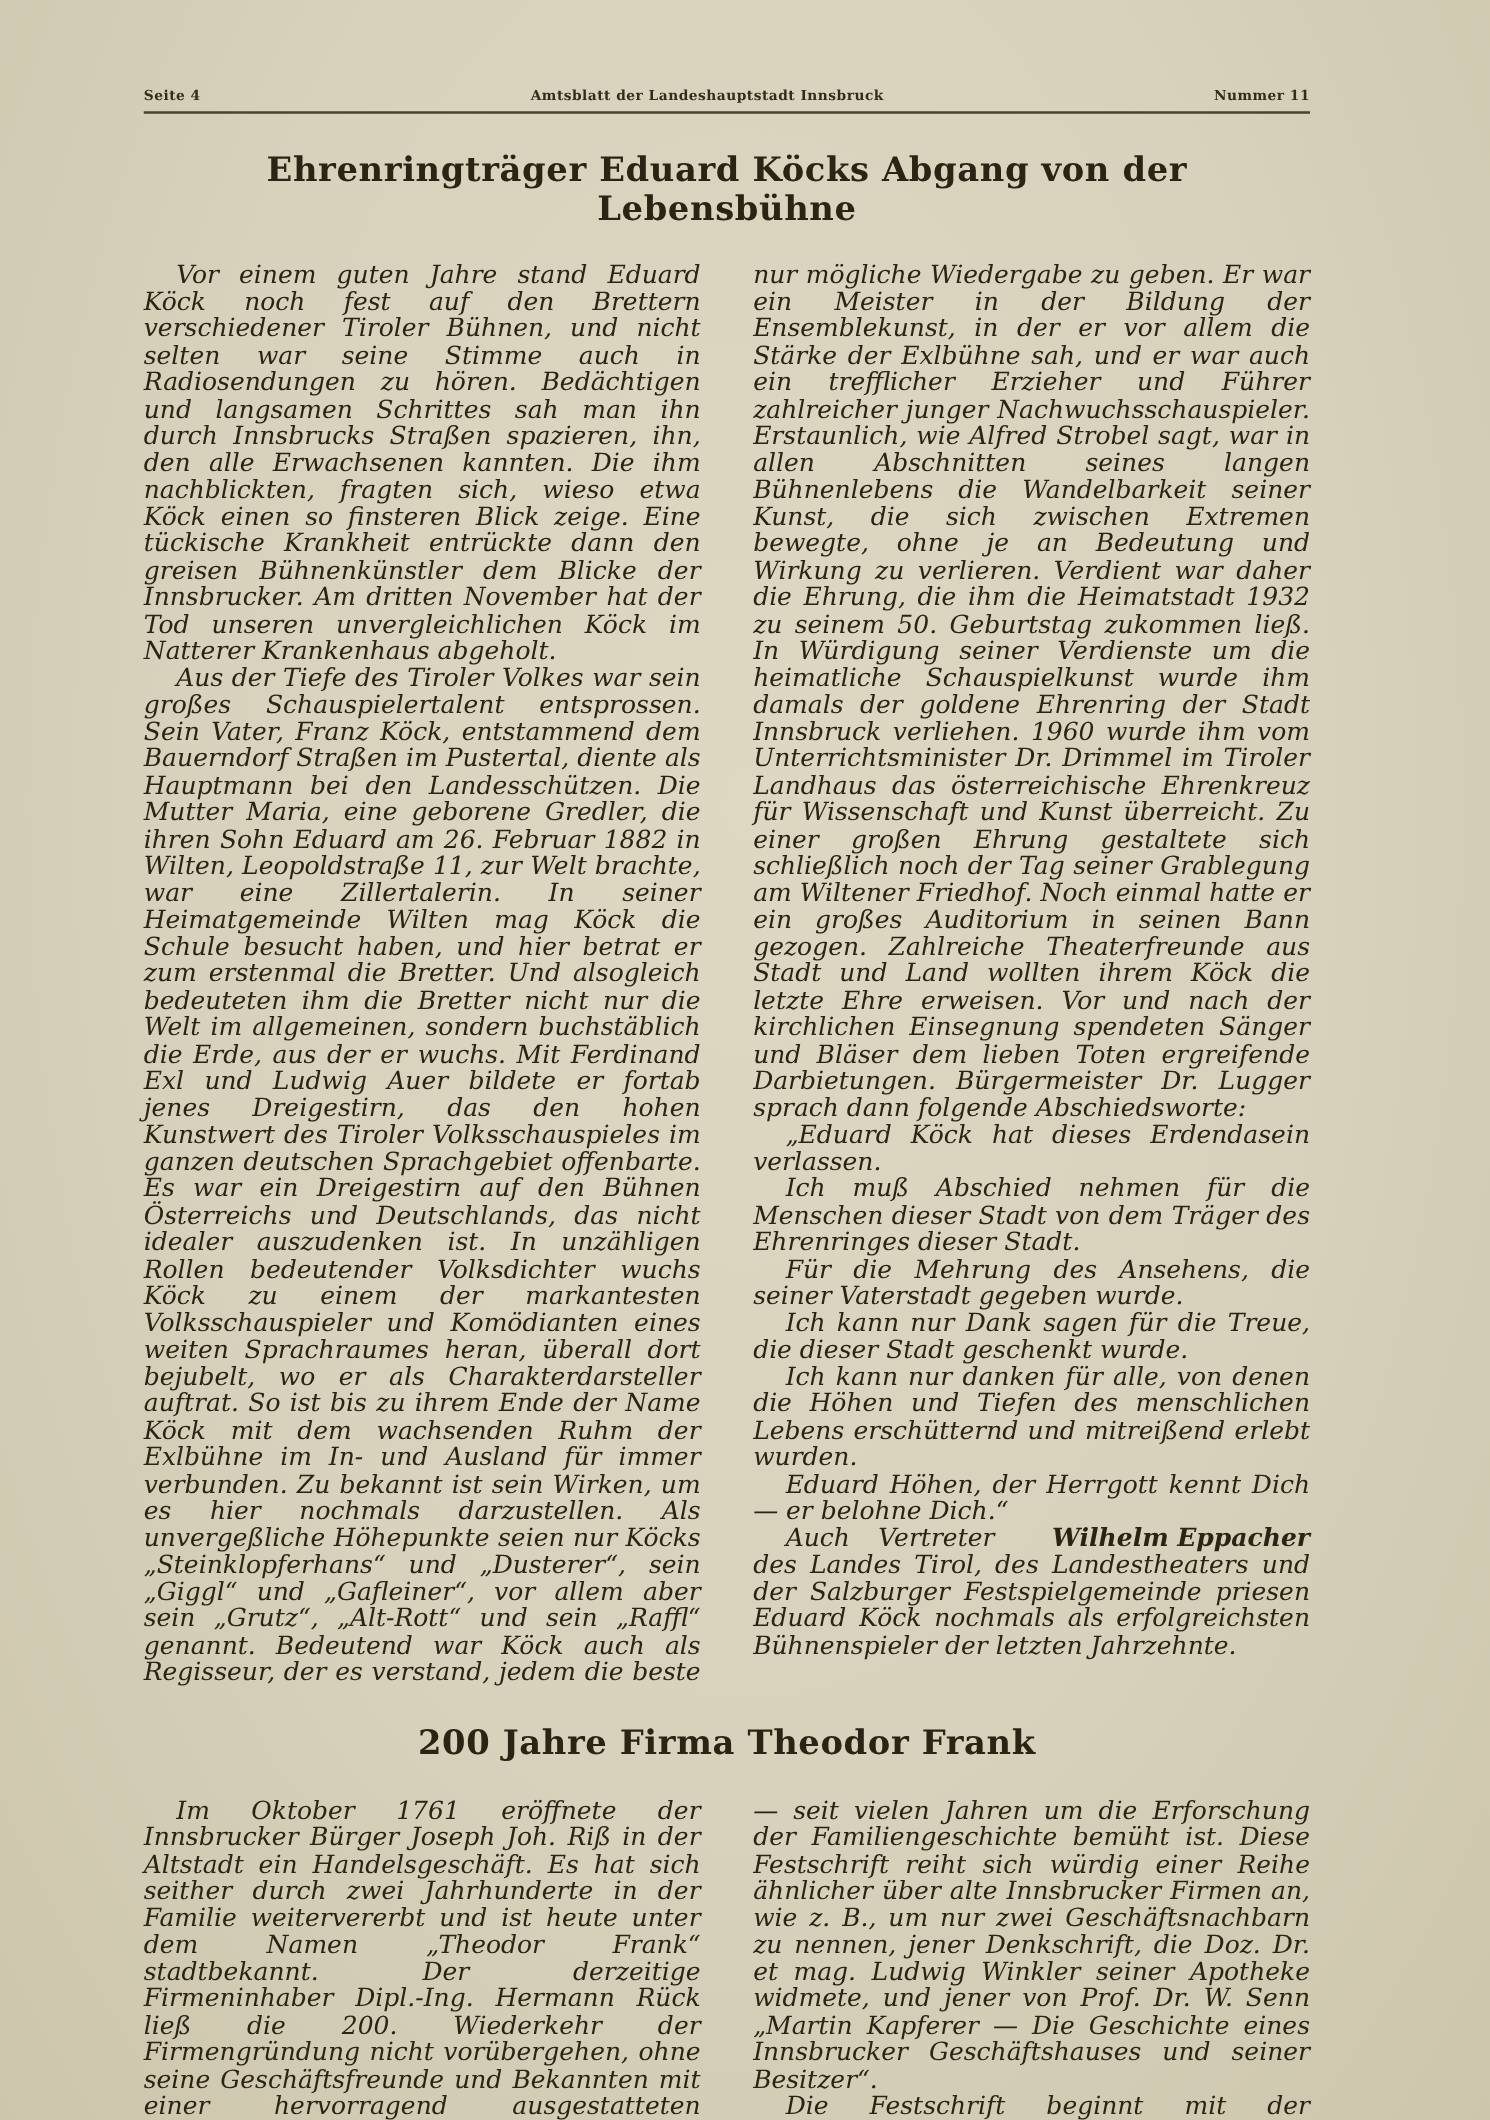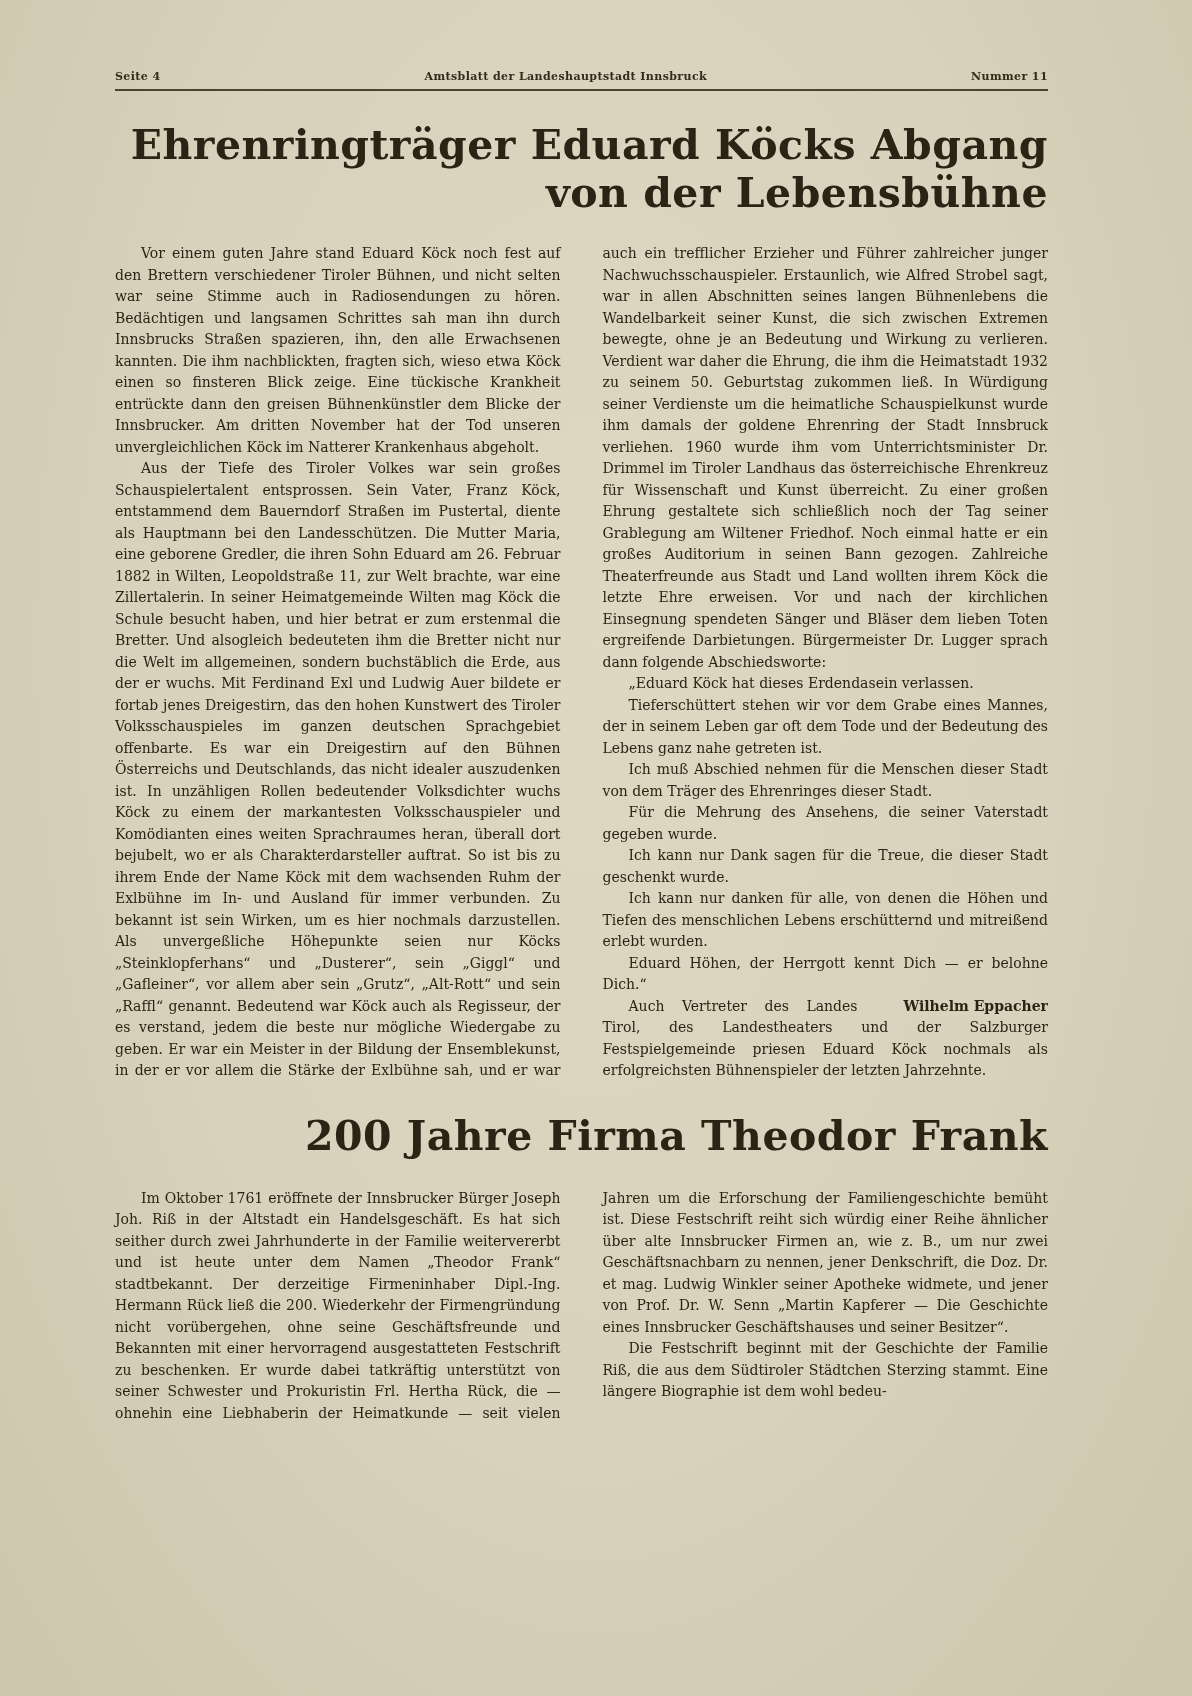--- a/index.html
+++ b/index.html
@@ -28,38 +28,39 @@
     letter-spacing: 0.4px;
     color: #332c1b;
   }
   .masthead .center { text-align: center; margin-top: 24px; }
   .rule {
     border: none;
     border-top: 2px solid #4a4330;
     margin: 6px 0 0 0;
   }
   h1.headline {
-    text-align: right;
-    font-size: 41px;
+    text-align: center;
+    font-size: 27px;
     font-weight: bold;
     letter-spacing: 0.5px;
     margin: 30px 0 26px 0;
     color: #2b2415;
   }
   h1.headline2 {
     margin-bottom: 28px;
   }
   .cols {
     column-count: 2;
     column-gap: 42px;
     text-align: justify;
-    font-size: 14px;
+    font-size: 20px;
     line-height: 21.5px;
     hyphens: auto;
     color: #2b2415;
+    font-style: italic;
   }
   .cols p {
     margin: 0;
     text-indent: 26px;
   }
   .byline {
     float: right;
     padding-left: 20px;
     font-weight: bold;
   }
@@ -76,21 +77,20 @@
     <span class="right">Nummer 11</span>
   </header>
   <hr class="rule">
 
   <article>
     <h1 class="headline">Ehrenringträger Eduard Köcks Abgang von der Lebensbühne</h1>
     <div class="cols">
       <p>Vor einem guten Jahre stand Eduard Köck noch fest auf den Brettern verschiedener Tiroler Bühnen, und nicht selten war seine Stimme auch in Radiosendungen zu hören. Bedächtigen und langsamen Schrittes sah man ihn durch Innsbrucks Straßen spazieren, ihn, den alle Erwachsenen kannten. Die ihm nachblickten, fragten sich, wieso etwa Köck einen so finsteren Blick zeige. Eine tückische Krankheit entrückte dann den greisen Bühnenkünstler dem Blicke der Innsbrucker. Am dritten November hat der Tod unseren unvergleichlichen Köck im Natterer Krankenhaus abgeholt.</p>
       <p>Aus der Tiefe des Tiroler Volkes war sein großes Schauspielertalent entsprossen. Sein Vater, Franz Köck, entstammend dem Bauerndorf Straßen im Pustertal, diente als Hauptmann bei den Landesschützen. Die Mutter Maria, eine geborene Gredler, die ihren Sohn Eduard am 26. Februar 1882 in Wilten, Leopoldstraße 11, zur Welt brachte, war eine Zillertalerin. In seiner Heimatgemeinde Wilten mag Köck die Schule besucht haben, und hier betrat er zum erstenmal die Bretter. Und alsogleich bedeuteten ihm die Bretter nicht nur die Welt im allgemeinen, sondern buchstäblich die Erde, aus der er wuchs. Mit Ferdinand Exl und Ludwig Auer bildete er fortab jenes Dreigestirn, das den hohen Kunstwert des Tiroler Volksschauspieles im ganzen deutschen Sprachgebiet offenbarte. Es war ein Dreigestirn auf den Bühnen Österreichs und Deutschlands, das nicht idealer auszudenken ist. In unzähligen Rollen bedeutender Volksdichter wuchs Köck zu einem der markantesten Volksschauspieler und Komödianten eines weiten Sprachraumes heran, überall dort bejubelt, wo er als Charakterdarsteller auftrat. So ist bis zu ihrem Ende der Name Köck mit dem wachsenden Ruhm der Exlbühne im In- und Ausland für immer verbunden. Zu bekannt ist sein Wirken, um es hier nochmals darzustellen. Als unvergeßliche Höhepunkte seien nur Köcks „Steinklopferhans“ und „Dusterer“, sein „Giggl“ und „Gafleiner“, vor allem aber sein „Grutz“, „Alt-Rott“ und sein „Raffl“ genannt. Bedeutend war Köck auch als Regisseur, der es verstand, jedem die beste nur mögliche Wiedergabe zu geben. Er war ein Meister in der Bildung der Ensemblekunst, in der er vor allem die Stärke der Exlbühne sah, und er war auch ein trefflicher Erzieher und Führer zahlreicher junger Nachwuchsschauspieler. Erstaunlich, wie Alfred Strobel sagt, war in allen Abschnitten seines langen Bühnenlebens die Wandelbarkeit seiner Kunst, die sich zwischen Extremen bewegte, ohne je an Bedeutung und Wirkung zu verlieren. Verdient war daher die Ehrung, die ihm die Heimatstadt 1932 zu seinem 50. Geburtstag zukommen ließ. In Würdigung seiner Verdienste um die heimatliche Schauspielkunst wurde ihm damals der goldene Ehrenring der Stadt Innsbruck verliehen. 1960 wurde ihm vom Unterrichtsminister Dr. Drimmel im Tiroler Landhaus das österreichische Ehrenkreuz für Wissenschaft und Kunst überreicht. Zu einer großen Ehrung gestaltete sich schließlich noch der Tag seiner Grablegung am Wiltener Friedhof. Noch einmal hatte er ein großes Auditorium in seinen Bann gezogen. Zahlreiche Theaterfreunde aus Stadt und Land wollten ihrem Köck die letzte Ehre erweisen. Vor und nach der kirchlichen Einsegnung spendeten Sänger und Bläser dem lieben Toten ergreifende Darbietungen. Bürgermeister Dr. Lugger sprach dann folgende Abschiedsworte:</p>
       <p>„Eduard Köck hat dieses Erdendasein verlassen.</p>
-      <p>Tieferschüttert stehen wir vor dem Grabe eines Mannes, der in seinem Leben gar oft dem Tode und der Bedeutung des Lebens ganz nahe getreten ist.</p>
       <p>Ich muß Abschied nehmen für die Menschen dieser Stadt von dem Träger des Ehrenringes dieser Stadt.</p>
       <p>Für die Mehrung des Ansehens, die seiner Vaterstadt gegeben wurde.</p>
       <p>Ich kann nur Dank sagen für die Treue, die dieser Stadt geschenkt wurde.</p>
       <p>Ich kann nur danken für alle, von denen die Höhen und Tiefen des menschlichen Lebens erschütternd und mitreißend erlebt wurden.</p>
       <p>Eduard Höhen, der Herrgott kennt Dich — er belohne Dich.“</p>
       <p>
         <span class="byline">Wilhelm Eppacher</span><span>Auch Vertreter des Landes Tirol, des Landestheaters und der Salzburger Festspielgemeinde priesen Eduard Köck nochmals als erfolgreichsten Bühnenspieler der letzten Jahrzehnte.</span>
       </p>
     </div>
   </article>

